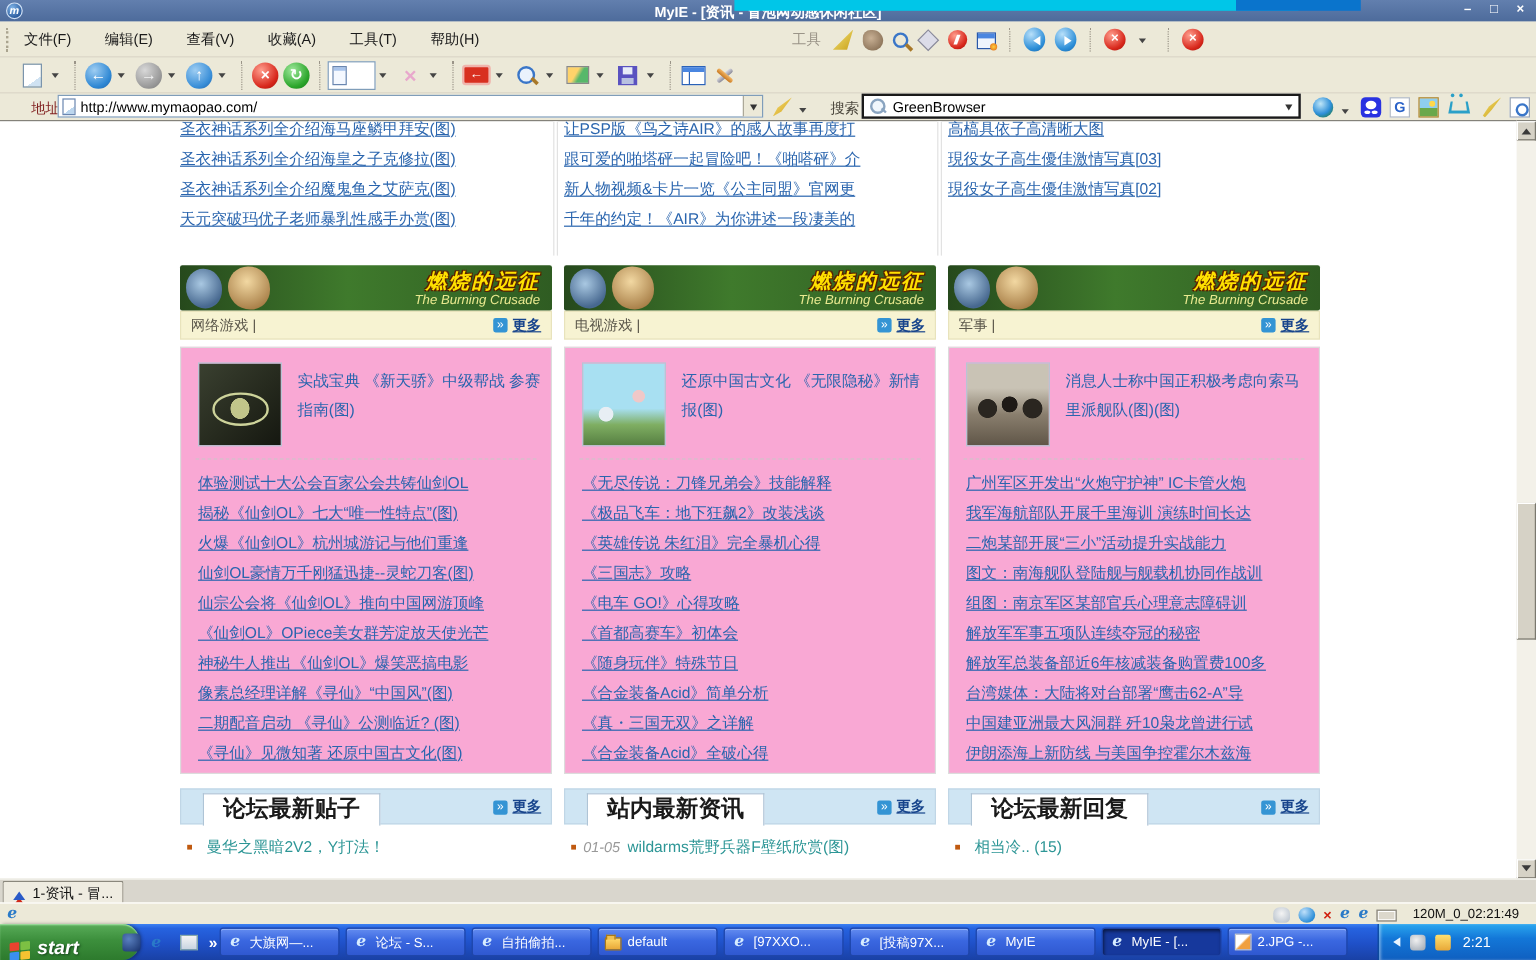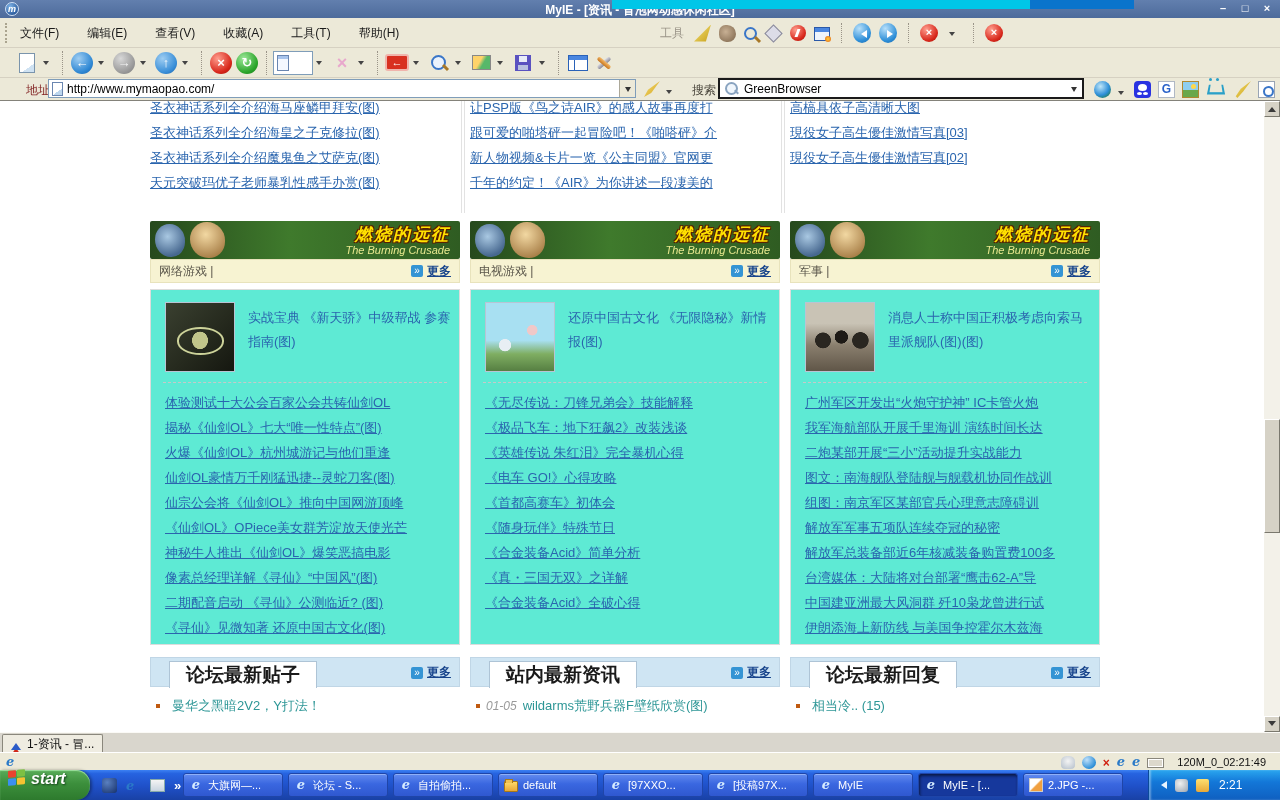--- a/index.html
+++ b/index.html
@@ -140,21 +140,21 @@
   .bt1 { font-size:17px; font-weight:bold; font-style:italic; color:#ffe100; letter-spacing:2px;
     text-shadow:1px 1px 0 #5a1f00,-1px -1px 0 #5a1f00,1px -1px 0 #5a1f00,-1px 1px 0 #5a1f00; }
   .bt2 { font-size:11px; font-style:italic; color:#e9e98f; margin-top:-2px; }
   .sectionbar { position:absolute; top:158px; left:0; width:310px; height:24px; background:#f7f3d2;
     border:1px solid #e8e3bc; display:flex; align-items:center; justify-content:space-between; padding:0 8px; }
   .sec-title { color:#5a564a; font-size:12px; }
   .more { display:flex; align-items:center; gap:4px; }
   .more a { color:#17448c; font-size:12px; font-weight:bold; text-decoration:underline; cursor:pointer; }
   .chip { width:12px; height:12px; background:#3494d4; border-radius:2px; color:#fff; font-size:10px;
     line-height:11px; text-align:center; font-style:normal; }
-  .panel { position:absolute; top:188px; left:0; width:310px; height:356px; background:#5eead4; border:1px solid #dcdcdc; }
+  .panel { position:absolute; top:188px; left:0; width:310px; height:356px; background:#f9a8d4; border:1px solid #dcdcdc; }
   .featured { display:flex; gap:13px; padding:12px 8px 0 14px; height:88px; }
   .thumb { width:70px; height:70px; border:1px solid #b8c4d4; flex:none; }
   .t0 { background:radial-gradient(ellipse at 50% 55%,rgba(210,214,150,.9) 0 16%,rgba(0,0,0,0) 17%),
         linear-gradient(135deg,#3a4030,#262a1e 55%,#151710); position:relative; }
   .t0::after { content:""; position:absolute; left:16%; top:36%; width:64%; height:34%; border:2px solid #cdd39a; border-radius:50%; }
   .t1 { background:radial-gradient(circle at 28% 62%,#e8eef4 0 9%,rgba(0,0,0,0) 10%),
         radial-gradient(circle at 68% 40%,#f0c8c8 0 8%,rgba(0,0,0,0) 9%),
         linear-gradient(#a8e0f2 55%,#7fae62 75%,#567f42); }
   .t2 { background:radial-gradient(circle at 25% 55%,#2a2620 0 12%,rgba(0,0,0,0) 13%),
         radial-gradient(circle at 52% 50%,#1e1a16 0 13%,rgba(0,0,0,0) 14%),
@@ -200,23 +200,23 @@
   .st-hand { background:radial-gradient(circle at 50% 40%,#f4f4f4,#bfc8d2 80%); border-radius:40% 40% 30% 30%; }
   .st-ball { border-radius:50%; background:radial-gradient(circle at 35% 30%,#bfe0fa,#2e8fd8 70%,#1565ac); }
   .st-x { color:#d02010; font-weight:bold; font-size:12px; line-height:14px; width:auto; }
   .st-kb { width:17px; height:10px; margin-top:2px; background:#dcd8cc; border:1px solid #8a877c;
     box-shadow:inset 0 0 0 1px #fff; }
   .st-info { font-size:11px; color:#111; margin-left:6px; }
 
   
   .taskbar { position:absolute; left:0; top:770px; width:1280px; height:30px;
     background:linear-gradient(#3c81f3,#2663e0 12%,#1f50c8 55%,#1941a5); }
-  .startbtn { position:absolute; left:0; top:0; width:90px; height:30px; border-radius:0 14px 14px 0;
+  .startbtn { position:absolute; left:0; top:0; width:116px; height:30px; border-radius:0 14px 14px 0;
     background:linear-gradient(#59ac59,#3c8f3c 45%,#2d7a2d); box-shadow:inset 0 1px 1px #9fdf9f, 2px 0 3px rgba(0,0,0,.35);
-    display:flex; align-items:flex-start; gap:6px; padding-left:8px; }
+    display:flex; align-items:flex-end; gap:6px; padding-left:8px; }
   .flag { width:17px; height:15px; display:grid; grid-template-columns:8px 8px; grid-template-rows:7px 7px; gap:1px; transform:skewY(-6deg); }
   .flag i { border-radius:1px; }
   .flag .fr { background:#e8432f; } .flag .fg { background:#7cc043; } .flag .fb { background:#3b8ff0; } .flag .fy { background:#f5c231; }
   .start-label { color:#fff; font-weight:bold; font-size:16px; font-style:italic; text-shadow:1px 1px 2px #14421a; }
   .quicklaunch { position:absolute; left:102px; top:0; height:30px; display:flex; align-items:center; gap:9px; }
   .ql-app { width:15px; height:15px; border-radius:3px; background:radial-gradient(circle at 35% 30%,#5a80c0,#16306a); }
   .ql-ie { width:15px; height:15px; }
   .ql-desk { width:15px; height:13px; background:linear-gradient(#f4f4f4,#c8d4e0); border:1px solid #8aa; }
   .ql-more { color:#fff; font-weight:bold; font-size:13px; }
   .tasks { position:absolute; left:183px; top:3px; display:flex; gap:5px; }
@@ -458,20 +458,21 @@
       <div class="panel">
         <div class="featured">
           <i class="thumb t1"></i>
           <a class="ftitle">还原中国古文化 《无限隐秘》新情报(图)</a>
         </div>
         <div class="dash"></div>
         <div class="linklist">
             <a class="plink">《无尽传说：刀锋兄弟会》技能解释</a>
             <a class="plink">《极品飞车：地下狂飙2》改装浅谈</a>
             <a class="plink">《英雄传说 朱红泪》完全暴机心得</a>
+            <a class="plink">《三国志》攻略</a>
             <a class="plink">《电车 GO!》心得攻略</a>
             <a class="plink">《首都高赛车》初体会</a>
             <a class="plink">《随身玩伴》特殊节日</a>
             <a class="plink">《合金装备Acid》简单分析</a>
             <a class="plink">《真・三国无双》之详解</a>
             <a class="plink">《合金装备Acid》全破心得</a>
           </div>
       </div>
       <div class="footbar">
         <span class="foottab">站内最新资讯</span>

